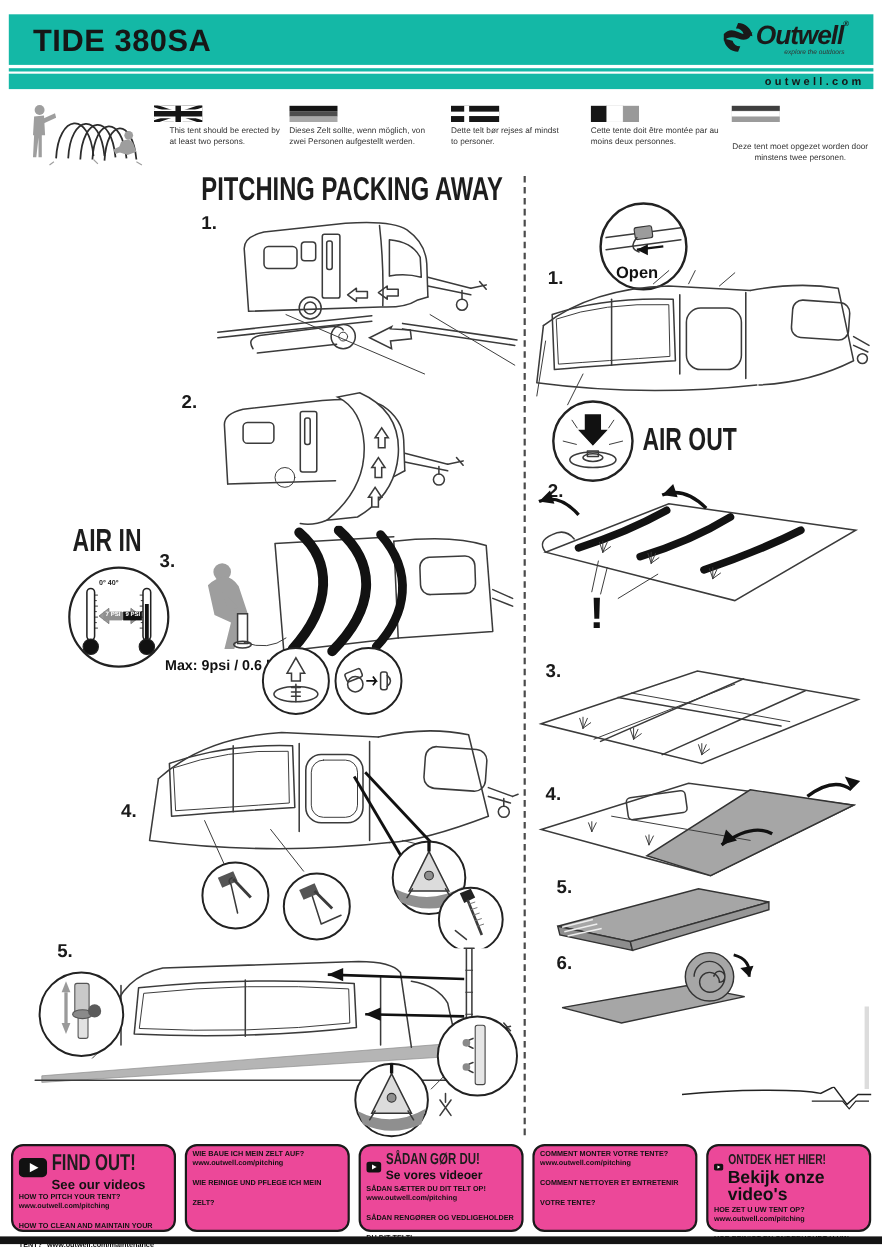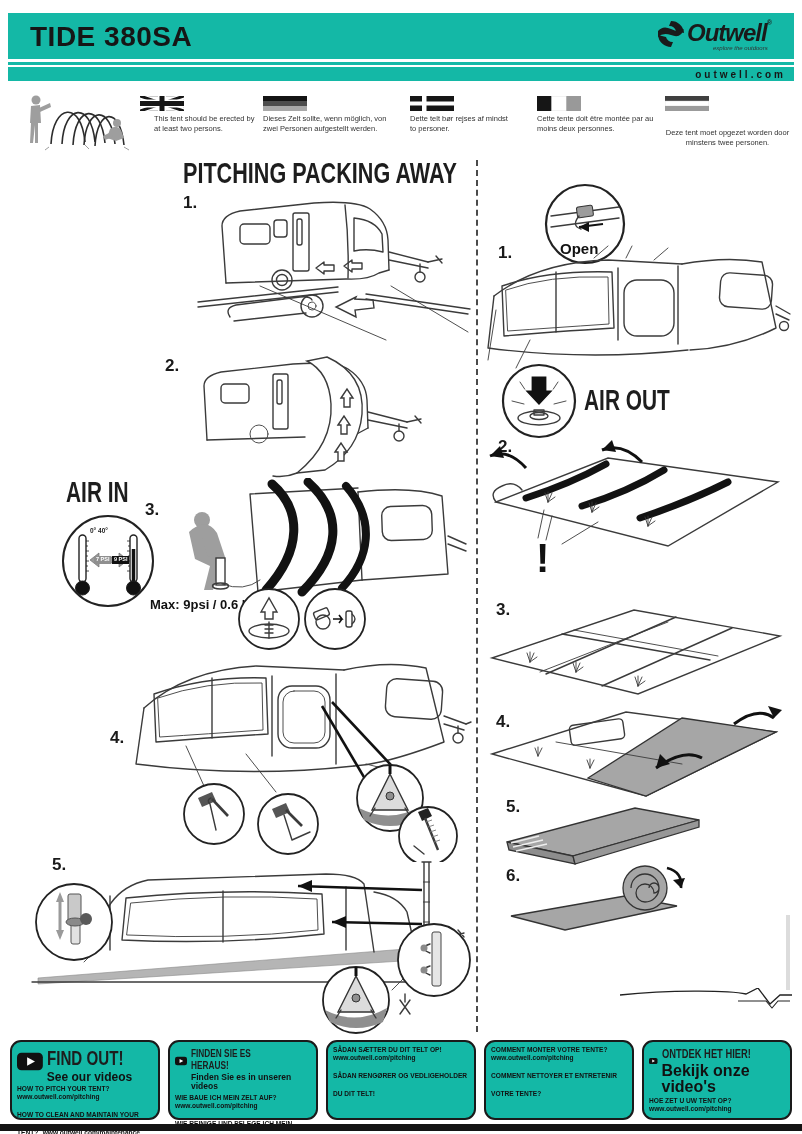--- a/index.html
+++ b/index.html
@@ -9,21 +9,21 @@
   .cond { font-weight:bold; transform:scaleX(0.72); transform-origin:left center; white-space:nowrap; letter-spacing:0; color:#1d1d1d; }
   .stepnum { font-weight:bold; font-size:17px; color:#1a1a1a; }
   .graybar { background:#14b8a6; }
   svg .ln { stroke:#3b3b3b; stroke-width:1.4; fill:none; stroke-linecap:round; stroke-linejoin:round; }
   svg .lnt { stroke:#3b3b3b; stroke-width:0.9; fill:none; stroke-linecap:round; }
   svg .tube { stroke:#121212; fill:none; stroke-linecap:round; }
   svg .dark { fill:#1a1a1a; stroke:none; }
   svg .person { fill:#9e9e9e; stroke:none; }
   svg .wfill { fill:#ffffff; stroke:#3b3b3b; stroke-width:1.4; }
   .warn-text { font-size:7.5px; line-height:1.3; color:#333; }
-  .vbox { position:absolute; top:1040px; width:150px; height:80px; border:2px solid #1a1a1a; border-radius:11px; background:#14b8a6; padding:4px 5px 2px 5px; }
+  .vbox { position:absolute; top:1040px; width:150px; height:80px; border:2px solid #1a1a1a; border-radius:11px; background:#ec4899; padding:4px 5px 2px 5px; }
   .vbox-top { display:flex; gap:4px; margin-bottom:2px; }
   .vbox-head { font-weight:bold; line-height:1.0; padding-top:1px; }
   .q { font-size:6.6px; font-weight:bold; line-height:1.25; }
   .u { font-size:6.6px; font-weight:bold; line-height:1.25; }
   .qa-sep { height:2px; }
   .chip { position:absolute; color:#fff; font-size:5.5px; font-weight:bold; padding:1px 2px; line-height:1; }
 </style>
 </head>
 <body>
 
@@ -471,37 +471,37 @@
       <div style="font-size:12px;margin-top:3px;">See our videos</div>
     </div>
   </div>
   <div class="q">HOW TO PITCH YOUR TENT?</div>
   <div class="u">www.outwell.com/pitching</div>
   <div class="qa-sep"></div>
   <div><span class="q">HOW TO CLEAN AND MAINTAIN YOUR TENT?</span> <span class="u">www.outwell.com/maintenance</span></div>
 </div>
 
 <div class="vbox" style="left:168px;">
+  <div class="q">WIE BAUE ICH MEIN ZELT AUF?</div>
+  <div class="u">www.outwell.com/pitching</div>
+  <div class="qa-sep"></div>
+  <div><span class="q">WIE REINIGE UND PFLEGE ICH MEIN ZELT?</span> </div>
+</div>
+
+<div class="vbox" style="left:326px;">
   <div class="vbox-top">
     <svg width="42" height="30" viewBox="0 0 42 30">
       <rect x="0" y="0" width="42" height="30" rx="8" fill="#111"></rect>
         <polygon points="16,8 29,15 16,22" fill="#fff"></polygon>
     </svg>
     <div class="vbox-head">
-      <div class="cond" style="font-size:11.5px;line-height:1.05;white-space:normal;width:120px;">FINDEN SIE ES HERAUS!</div>
-      <div style="font-size:8.5px;margin-top:2px;line-height:1.1;">Finden Sie es in unseren videos</div>
+      <div class="cond" style="font-size:14.5px;line-height:1;">SÅDAN GØR DU!</div>
+      <div style="font-size:11px;margin-top:2px;">Se vores videoer</div>
     </div>
   </div>
-  <div class="q">WIE BAUE ICH MEIN ZELT AUF?</div>
-  <div class="u">www.outwell.com/pitching</div>
-  <div class="qa-sep"></div>
-  <div><span class="q">WIE REINIGE UND PFLEGE ICH MEIN ZELT?</span> </div>
-</div>
-
-<div class="vbox" style="left:326px;">
   <div class="q">SÅDAN SÆTTER DU DIT TELT OP!</div>
   <div class="u">www.outwell.com/pitching</div>
   <div class="qa-sep"></div>
   <div><span class="q">SÅDAN RENGØRER OG VEDLIGEHOLDER DU DIT TELT!</span> </div>
 </div>
 
 <div class="vbox" style="left:484px;">
   <div class="q">COMMENT MONTER VOTRE TENTE?</div>
   <div class="u">www.outwell.com/pitching</div>
   <div class="qa-sep"></div>

